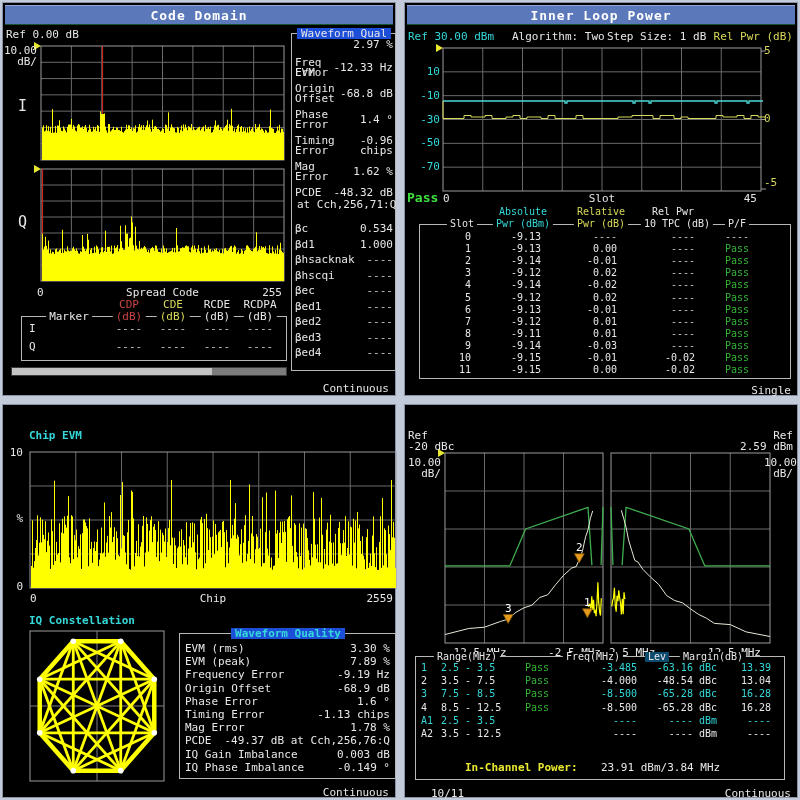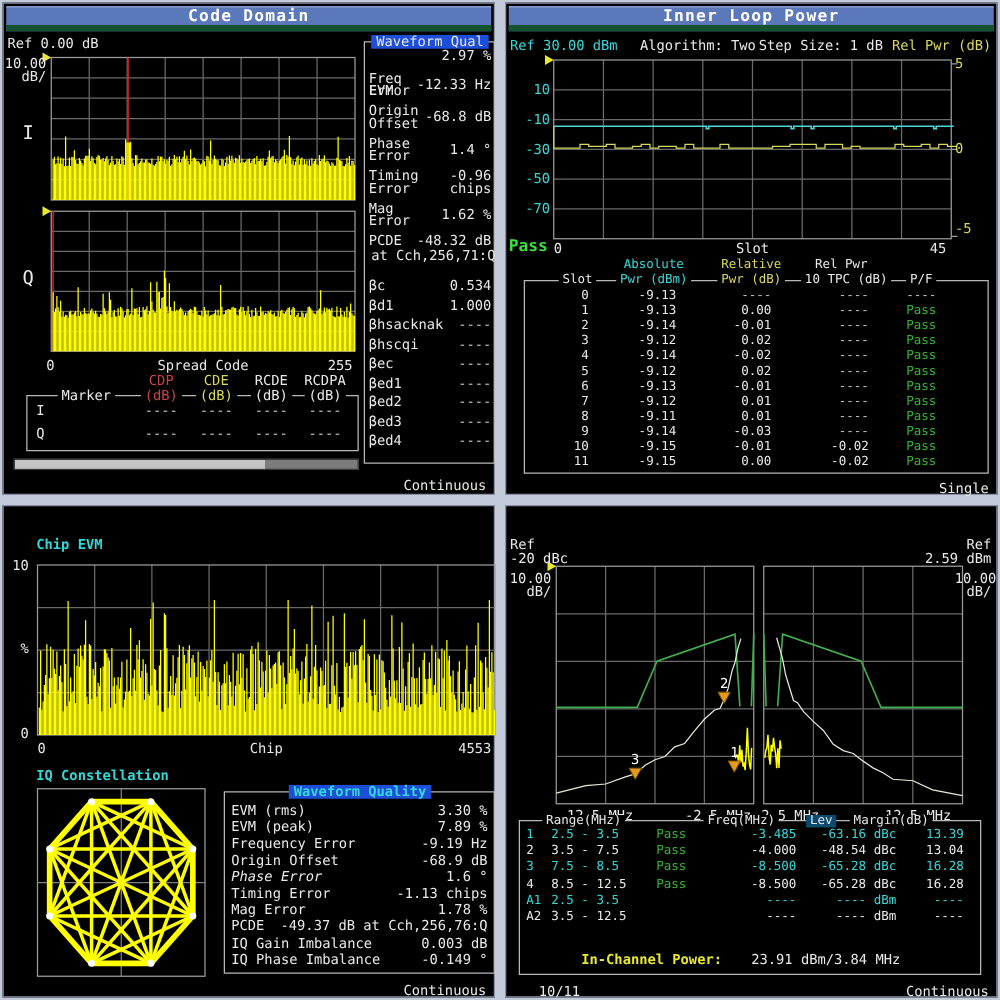--- a/index.html
+++ b/index.html
@@ -1,21 +1,21 @@
 <!DOCTYPE html>
 <html><head>
 <meta charset="utf-8">
 <style>
   html,body{margin:0;padding:0;background:#c3cbdb;width:800px;height:800px;overflow:hidden;}
   *{box-sizing:border-box;}
   body{font-family:"DejaVu Sans Mono",monospace;}
   .quad{position:absolute;width:394px;height:394px;background:#000;border:1px solid #8a93a5;}
   .chart{position:absolute;left:0;top:0;width:394px;height:394px;z-index:1;}
   .titlebar{position:absolute;left:2px;top:2px;right:2px;height:20px;background:#5b79ba;
-    border-top:1px solid #93a7d6;border-bottom:5px solid #14532d;z-index:3;
+    border-top:1px solid #93a7d6;border-bottom:1px solid #14532d;z-index:3;
     display:flex;align-items:center;justify-content:center;}
   .titlebar span{color:#fff;font-weight:bold;font-size:13px;letter-spacing:1px;}
   .lbl{position:absolute;font-size:11px;color:#e8e8e8;white-space:pre;z-index:2;line-height:11px;}
   .cyan{color:#35d8d8;} .yel{color:#d8d85a;} .byel{color:#e8e830;} .grn{color:#35b535;}
   .bgrn{color:#3de03d;} .gry{color:#c8c8c8;} .bold{font-weight:bold;}
   .s10{font-size:10px;line-height:10px;} .s13{font-size:13px;line-height:13px;}
   .s15{font-size:15px;line-height:15px;}
   .box{position:absolute;border:1px solid #b8b8b8;z-index:2;}
   .boxtitle{position:absolute;transform:translateX(-50%);background:#1d4ed8;padding:0 4px;z-index:3;}
   .pbar{position:absolute;left:8px;top:364px;width:276px;height:9px;background:#7c7c7c;
@@ -1152,34 +1152,34 @@
       <circle cx="70.27362719336445" cy="236.3284327242099" r="2.8" fill="#ffffff"></circle>
       <circle cx="117.72637280663558" cy="236.32843272420993" r="2.8" fill="#ffffff"></circle>
       <circle cx="151.28053101569978" cy="274.21215973444373" r="2.8" fill="#ffffff"></circle>
     </svg>
   <span class="lbl cyan bold" style="left:26px;top:25px">Chip EVM</span>
   <span class="lbl" style="right:372px;top:42px">10</span>
   <span class="lbl" style="right:372px;top:108px">%</span>
   <span class="lbl" style="right:372px;top:176px">0</span>
   <span class="lbl" style="left:27px;top:188px">0</span>
   <span class="lbl" style="left:27px;width:366px;text-align:center;top:188px">Chip</span>
-  <span class="lbl" style="right:2px;top:188px">4553</span>
+  <span class="lbl" style="right:2px;top:188px">2559</span>
   <span class="lbl cyan bold" style="left:26px;top:210px">IQ Constellation</span>
   <div class="box" id="iqt-wq-box" style="left:176px;top:228px;width:217px;height:146px"></div>
   <span class="lbl cyan bold boxtitle" style="left:285px;top:223px">Waveform Quality</span>
   <span class="lbl" style="right:6px;top:382px">Continuous</span>
 <span class="lbl " style="left:182px;top:238px;">EVM (rms)</span>
     <span class="lbl " style="left:387px;top:238px;transform:translateX(-100%);">3.30 %</span>
     <span class="lbl " style="left:182px;top:251.2px;">EVM (peak)</span>
     <span class="lbl " style="left:387px;top:251.2px;transform:translateX(-100%);">7.89 %</span>
     <span class="lbl " style="left:182px;top:264.4px;">Frequency Error</span>
     <span class="lbl " style="left:387px;top:264.4px;transform:translateX(-100%);">-9.19 Hz</span>
     <span class="lbl " style="left:182px;top:277.6px;">Origin Offset</span>
     <span class="lbl " style="left:387px;top:277.6px;transform:translateX(-100%);">-68.9 dB</span>
-    <span class="lbl " style="left:182px;top:290.8px;font-style:italic;">Phase Error</span>
+    <span class="lbl " style="left:182px;top:290.8px;">Phase Error</span>
     <span class="lbl " style="left:387px;top:290.8px;transform:translateX(-100%);">1.6 °</span>
     <span class="lbl " style="left:182px;top:304px;">Timing Error</span>
     <span class="lbl " style="left:387px;top:304px;transform:translateX(-100%);">-1.13 chips</span>
     <span class="lbl " style="left:182px;top:317.2px;">Mag Error</span>
     <span class="lbl " style="left:387px;top:317.2px;transform:translateX(-100%);">1.78 %</span>
     <span class="lbl " style="left:182px;top:330.4px;">PCDE</span>
     <span class="lbl " style="left:387px;top:330.4px;transform:translateX(-100%);">-49.37 dB at Cch,256,76:Q</span>
     <span class="lbl " style="left:182px;top:343.6px;">IQ Gain Imbalance</span>
     <span class="lbl " style="left:387px;top:343.6px;transform:translateX(-100%);">0.003 dB</span>
     <span class="lbl " style="left:182px;top:356.8px;">IQ Phase Imbalance</span>

